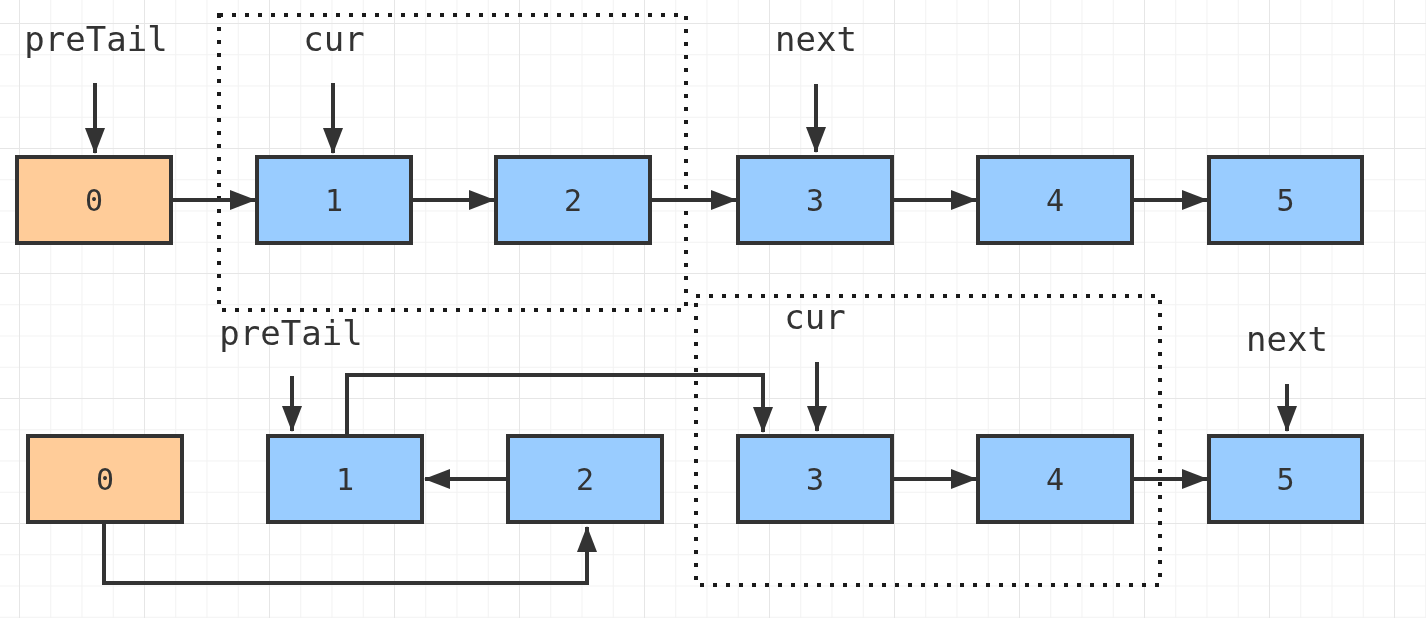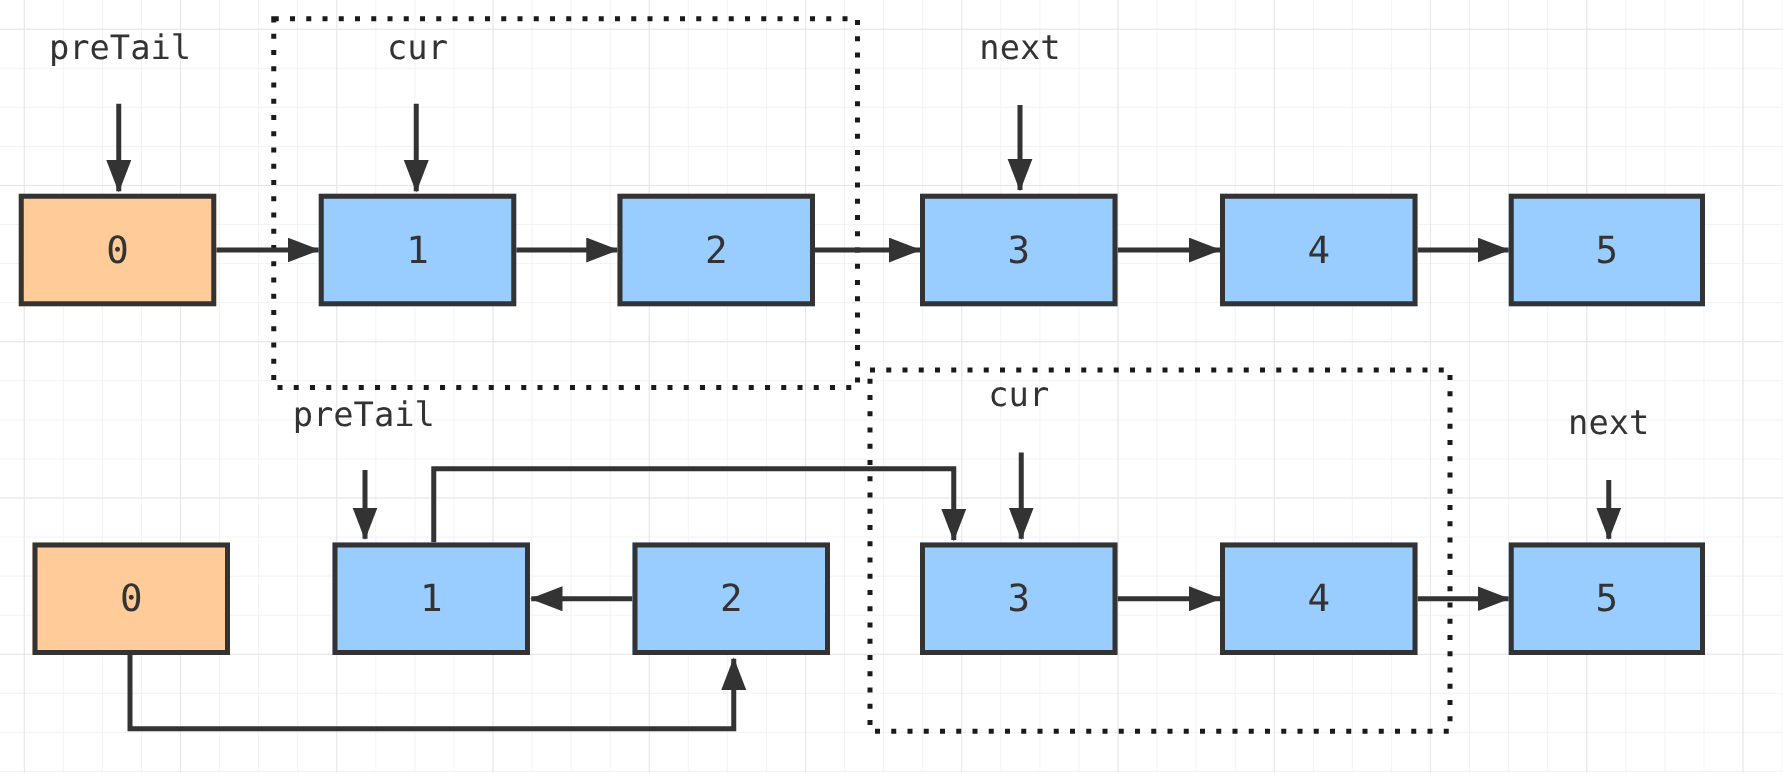--- a/index.html
+++ b/index.html
@@ -27,21 +27,21 @@
     border:4px solid var(--node-stroke,#333333);
     display:flex;align-items:center;justify-content:center;
     font-size:30px;
     color:var(--text,#333333);
   }
   .node.orange{background:var(--orange-fill,#ffcc99);}
   .node.blue{background:var(--blue-fill,#99ccff);}
   .lbl{
     position:absolute;
     transform:translateX(-50%);
-    font-size:27px;line-height:28px;
+    font-size:34px;line-height:28px;
     color:var(--text,#333333);
     white-space:nowrap;
   }
   .connector{
     fill:none;
     stroke:var(--connector,#333333);
     stroke-width:4;
   }
   .dotted{
     fill:none;

